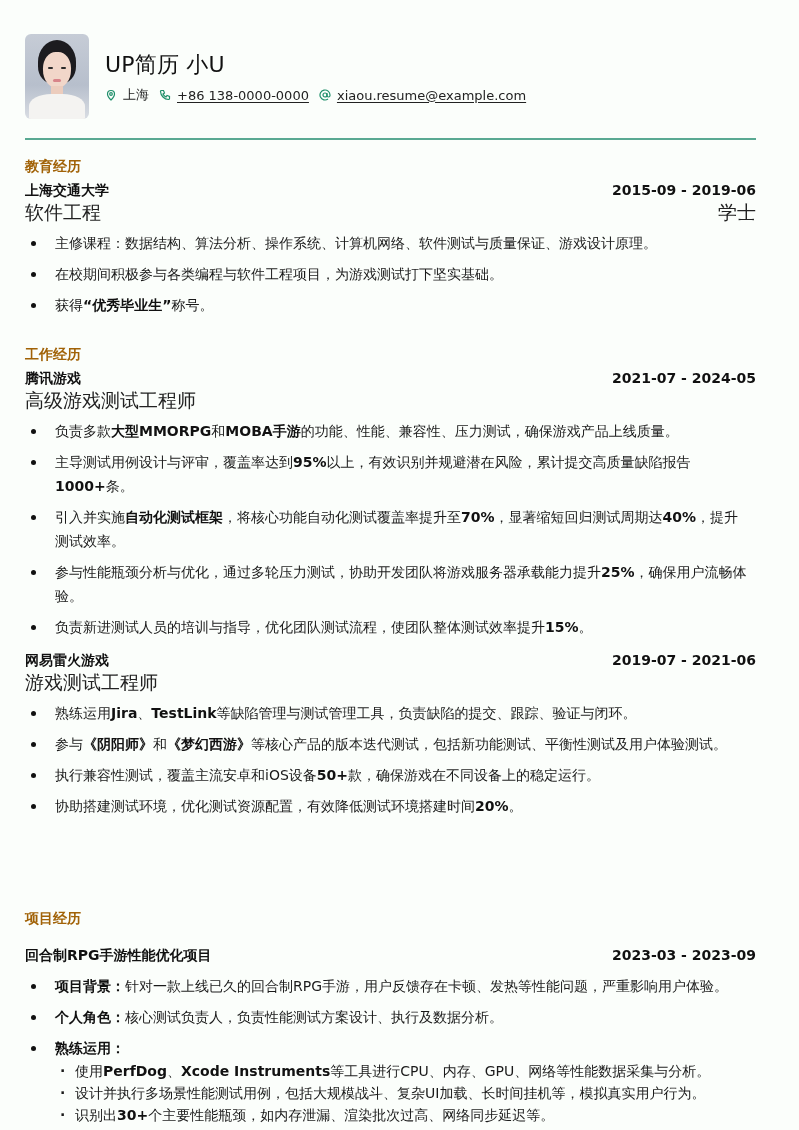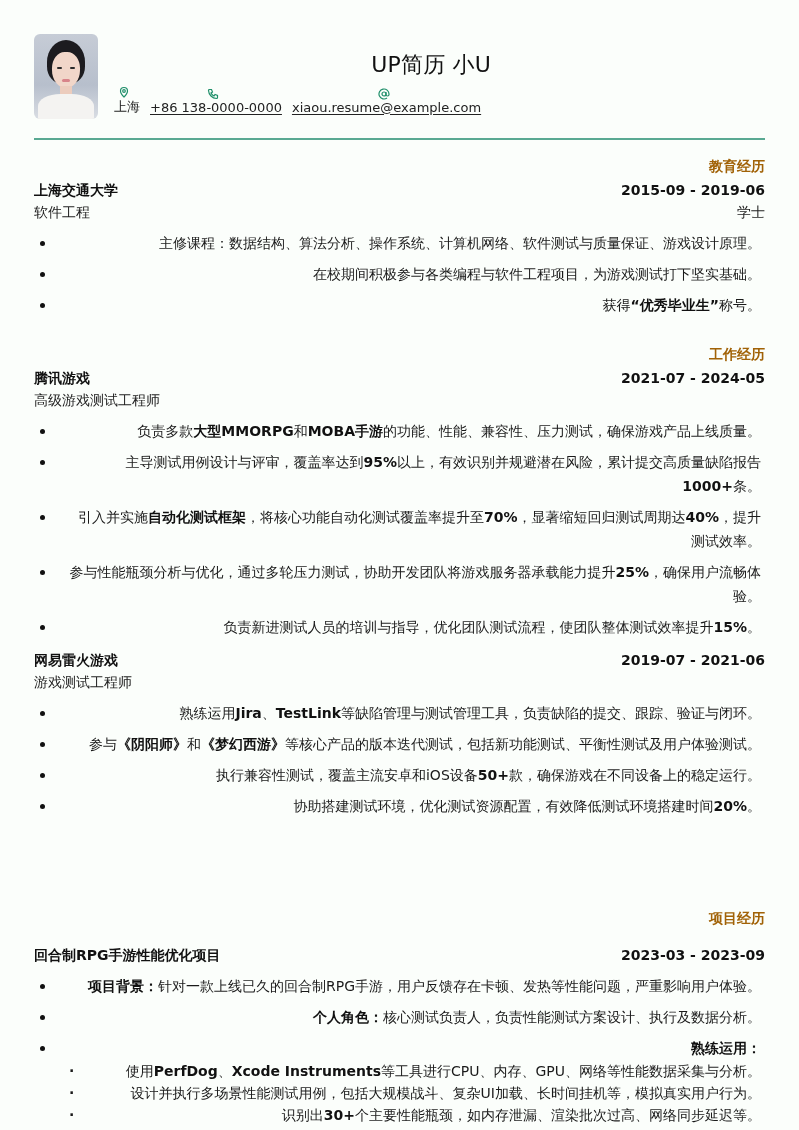--- a/index.html
+++ b/index.html
@@ -3,50 +3,50 @@
 <meta charset="utf-8">
 <style>
   * { box-sizing: border-box; margin: 0; padding: 0; }
   html, body { width: 799px; height: 1130px; overflow: hidden; }
   body {
     background: #fbfefb;
     font-family: "DejaVu Sans", "Liberation Sans", sans-serif;
     color: #1a1a1a;
     position: relative;
   }
-  .page { position: absolute; left: 34px; top: 34px; width: 731px; text-align: right; }
+  .page { position: absolute; left: 25px; top: 34px; width: 731px; }
 
   
   .header { display: flex; align-items: flex-start; height: 86px; }
   .photo {
     width: 64px; height: 85px; border-radius: 6px; overflow: hidden;
     background: linear-gradient(180deg, #c6ccd6 0%, #b7bfcc 60%, #d9dde3 100%);
     position: relative; flex-shrink: 0;
   }
   .photo .hair { position: absolute; left: 13px; top: 6px; width: 38px; height: 44px; border-radius: 50% 50% 40% 40%; background: #1c1b1f; }
   .photo .face { position: absolute; left: 18px; top: 18px; width: 28px; height: 36px; border-radius: 45% 45% 50% 50%; background: #f1d6c9; }
   .photo .eye { position: absolute; top: 33px; width: 5px; height: 2px; background: #2a2a2a; border-radius: 2px; }
   .photo .lips { position: absolute; left: 28px; top: 45px; width: 8px; height: 3px; background: #d8848a; border-radius: 3px; }
   .photo .neck { position: absolute; left: 26px; top: 52px; width: 12px; height: 12px; background: #ecccbd; }
   .photo .shirt { position: absolute; left: 4px; top: 60px; width: 56px; height: 30px; border-radius: 40% 40% 0 0; background: #f4f3f1; }
   .head-info { margin-left: 16px; padding-top: 17px; }
   .name { font-size: 22px; font-weight: 500; color: #111; letter-spacing: 0.2px; line-height: 28px; }
   .contacts { display: flex; align-items: center; margin-top: 7px; font-size: 13px; color: #222; }
-  .contact { display: flex; align-items: center; margin-right: 10px; flex-direction: column; }
+  .contact { display: flex; align-items: center; margin-right: 10px; }
   .contact svg { width: 12px; height: 12px; margin-right: 6px; }
   .contact a { color: #222; text-decoration: underline; text-underline-offset: 2px; }
   .divider { position: absolute; left: 0; top: 104px; width: 731px; height: 2px; background: #3c9a7f; opacity: 0.85; }
 
   
   .section { position: absolute; left: 0; width: 731px; }
   .sec-title { font-size: 14px; font-weight: bold; color: #a16207; line-height: 20px; }
   .row { display: flex; justify-content: space-between; line-height: 22px; }
   .org { font-size: 14px; font-weight: bold; color: #111; }
   .date { font-size: 14px; font-weight: bold; color: #111; }
-  .sub { font-size: 14px; color: #222; }
+  .sub { font-size: 19px; color: #222; }
   ul.bullets { list-style: none; margin-top: 8px; }
   ul.bullets > li {
     position: relative; padding-left: 30px; font-size: 14px; line-height: 24px;
     color: #1a1a1a; margin-bottom: 7px; padding-right: 4px;
   }
   ul.bullets > li::before {
     content: ""; position: absolute; left: 6px; top: 10px; width: 5px; height: 5px;
     border-radius: 50%; background: #111;
   }
   ul.sub-bullets { list-style: none; margin-top: 0; }

